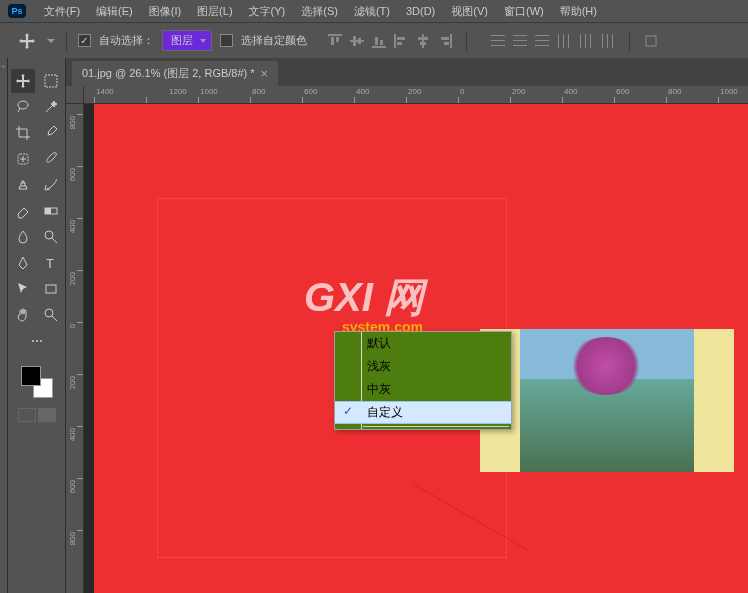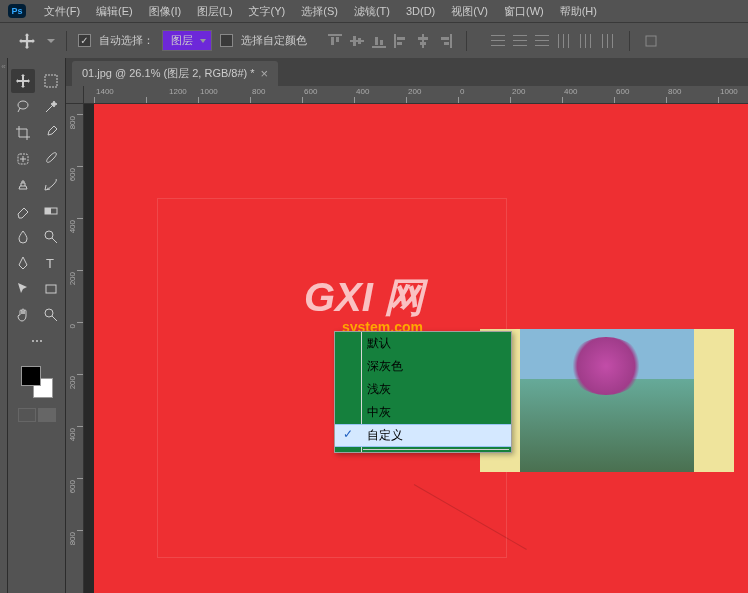--- a/index.html
+++ b/index.html
@@ -54,21 +54,21 @@
     .canvas-viewport { position: absolute; top: 18px; left: 18px; right: 0; bottom: 0; overflow: hidden; }
     .red-canvas { position: absolute; top: 0; left: 10px; right: 0; height: 100%; background: #ee2f32; }
     .selection-box { position: absolute; left: 63px; top: 94px; width: 350px; height: 360px; border: 1px solid rgba(255,255,255,0.12); }
     .watermark { position: absolute; left: 210px; top: 150px; color: rgba(255,255,255,0.7); font-size: 40px; font-weight: bold; font-style: italic; margin-top: 16px; }
     .watermark .sub { font-size: 14px; color: #ffa800; font-style: normal; display: block; margin-top: -6px; margin-left: 38px; }
     .placed-image { position: absolute; left: 386px; top: 225px; width: 254px; height: 143px; background: #efe49c; }
     .placed-image::before { content:''; position:absolute; left:40px; top:0; right:40px; bottom:0; background: linear-gradient(to bottom, #87b9d8 0%, #87b9d8 35%, #6a9 35%, #4a7050 100%); }
     .tree { position: absolute; left: 88px; top: 8px; width: 76px; height: 58px; background: radial-gradient(circle, #c24da8 0%, #a03c8a 60%, transparent 70%); border-radius: 50%; }
     .diag-line { position: absolute; left: 320px; top: 380px; width: 130px; height: 1px; background: rgba(0,0,0,0.15); transform: rotate(30deg); transform-origin: left; }
     
-    .context-menu { position: absolute; left: 334px; top: 331px; width: 178px; background: #15803d; border: 1px solid #a0a0a0; box-shadow: 2px 2px 5px rgba(0,0,0,0.3); z-index: 10; font-size: 12px; color: #000; }
+    .context-menu { position: absolute; left: 334px; top: 331px; width: 178px; background: #4d7c0f; border: 1px solid #a0a0a0; box-shadow: 2px 2px 5px rgba(0,0,0,0.3); z-index: 10; font-size: 12px; color: #000; }
     .ctx-item { padding: 3px 8px 3px 32px; position: relative; }
     .ctx-item.selected { background: #d4e8ff; border-top: 1px solid #98c4f5; border-bottom: 1px solid #98c4f5; padding-top: 2px; padding-bottom: 2px; }
     .ctx-check { position: absolute; left: 8px; color: #2060c0; }
     .ctx-divider { height: 1px; background: #d0d0d0; margin: 2px 2px 2px 28px; }
     .ctx-gutter { position: absolute; left: 26px; top: 0; bottom: 0; width: 1px; background: #d8d8d8; }
   </style>
 </head>
 <body>
 
 <div class="menubar">
@@ -413,21 +413,20 @@
           <div class="diag-line"></div>
         </div>
       </div>
     </div>
   </div>
 </div>
 
 <div class="context-menu">
   <div class="ctx-gutter"></div>
   <div class="ctx-item">默认</div>
-  <div class="ctx-item">深灰色</div>
   <div class="ctx-item">浅灰</div>
   <div class="ctx-item">中灰</div>
   <div class="ctx-item selected">
     <span class="ctx-check">✓</span>
     <span>自定义</span>
   </div>
   <div class="ctx-divider"></div>
 </div>
 
 </body></html>

